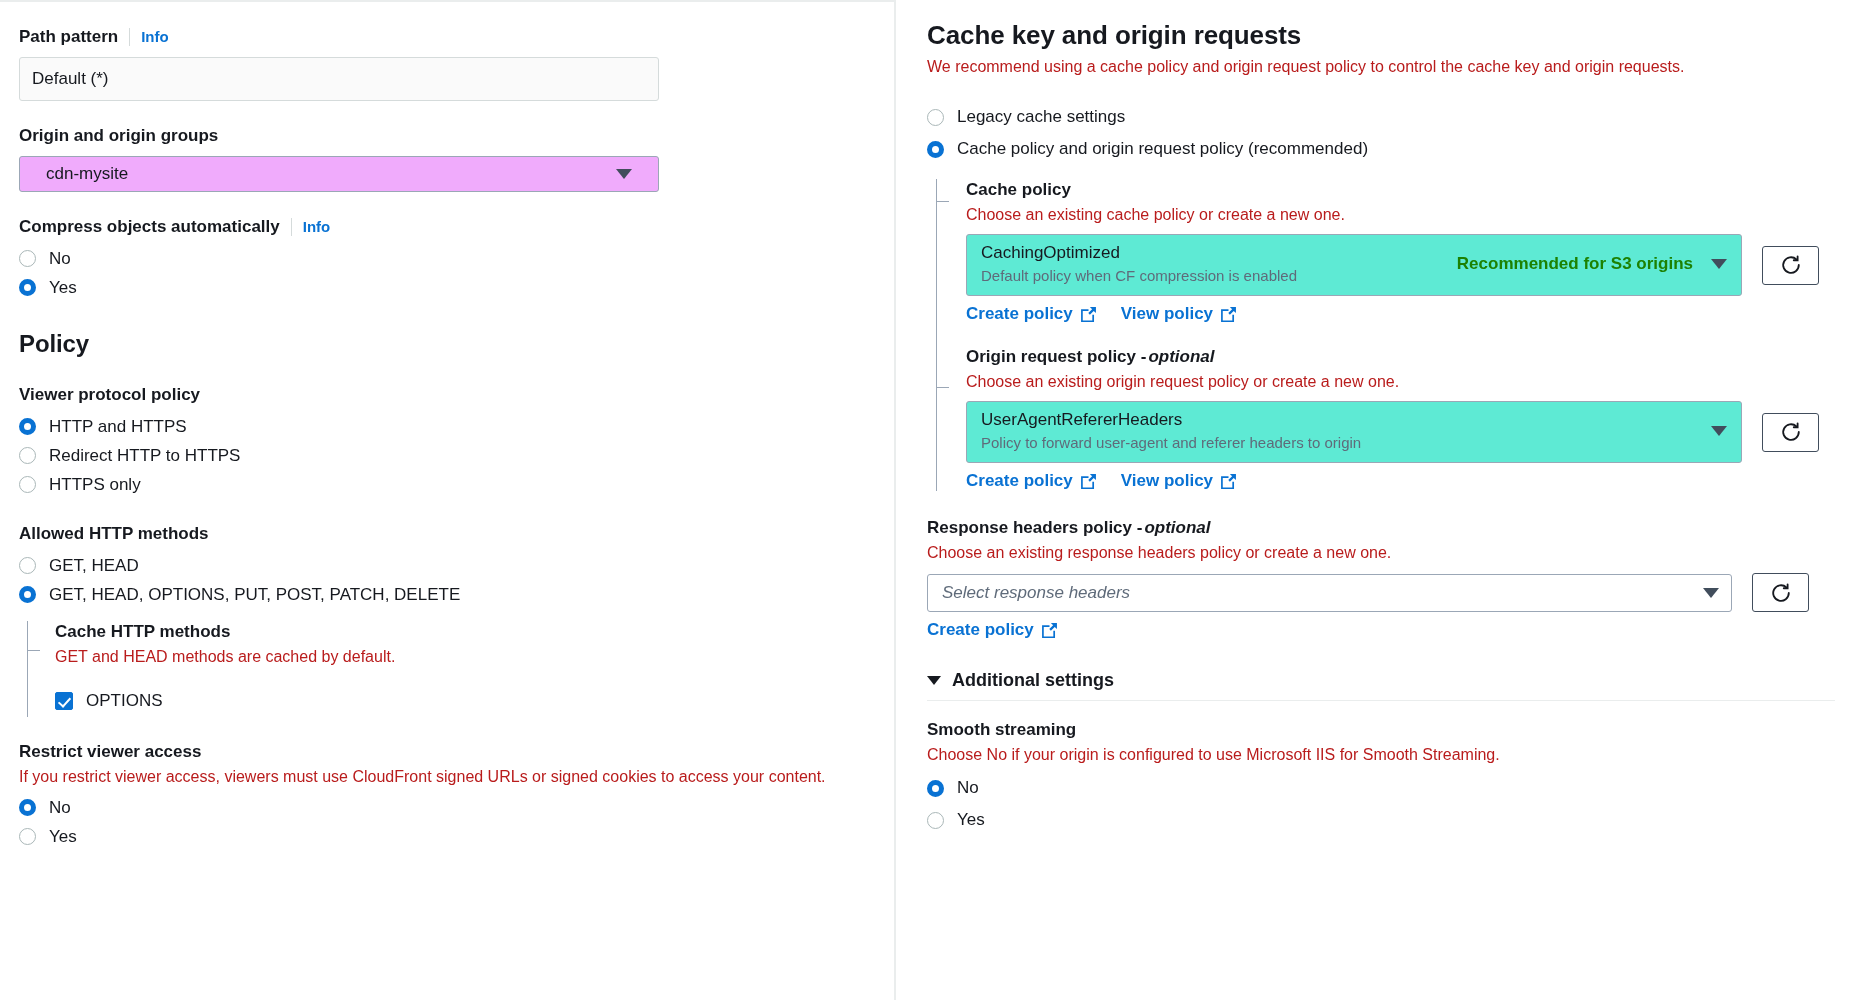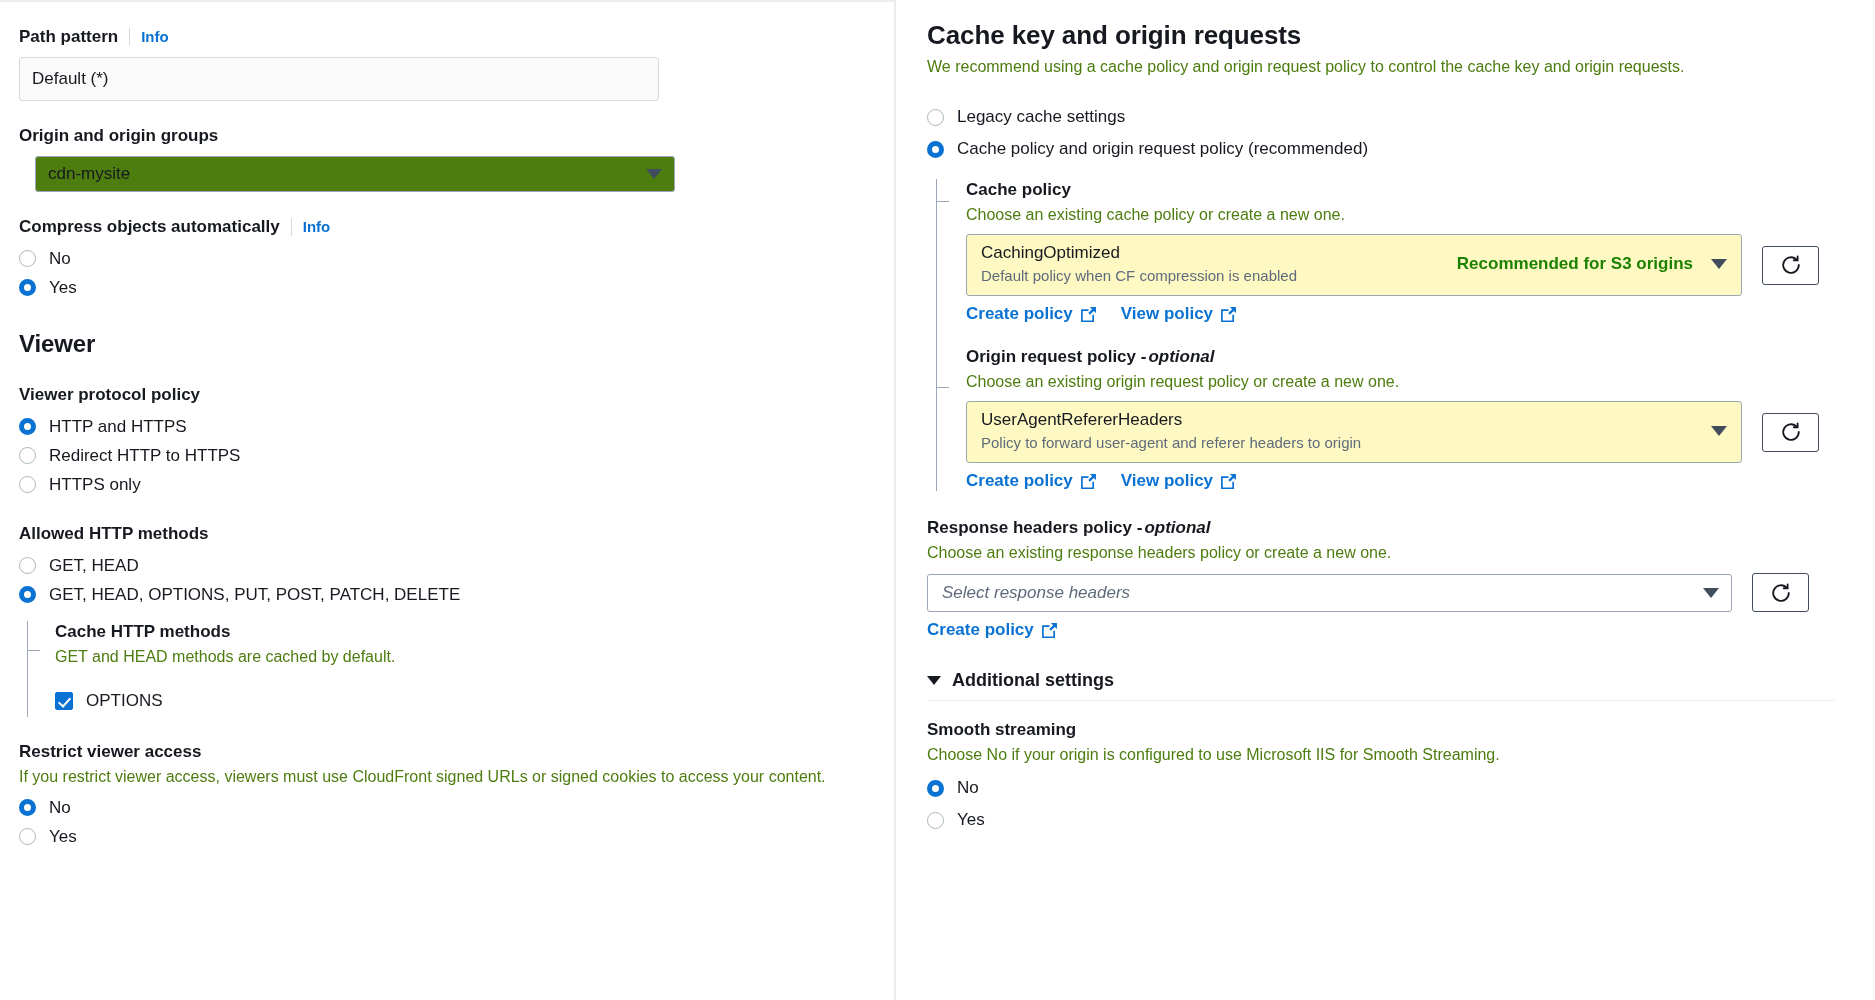--- a/index.html
+++ b/index.html
@@ -46,21 +46,21 @@
     margin: 0 11px;
   }
   .info-link {
     font-size: 15px;
     font-weight: 700;
     color: #0972d3;
     cursor: pointer;
   }
   .desc {
     font-size: 16px;
-    color: #4d7c0f;
+    color: #b91c1c;
     line-height: 22px;
     margin-top: 3px;
   }
   .section-title {
     font-size: 24px;
     font-weight: 700;
     color: #16191f;
     letter-spacing: -0.1px;
   }
 
@@ -73,28 +73,27 @@
     display: flex;
     align-items: center;
     padding: 0 12px;
     font-size: 17px;
     color: #16191f;
   }
   .select-box {
     height: 36px;
     border: 1px solid #9ba7b6;
     border-radius: 3px;
-    background: #4d7c0f;
+    background: #f0abfc;
     display: flex;
     align-items: center;
     justify-content: space-between;
-    padding: 0 12px;
+    padding: 0 26px;
     font-size: 17px;
     color: #16191f;
-    margin-left: 16px;
   }
   .caret {
     width: 0; height: 0;
     border-left: 8px solid transparent;
     border-right: 8px solid transparent;
     border-top: 10px solid #414d5c;
     flex: none;
   }
 
   
@@ -173,21 +172,21 @@
     position: absolute;
     left: 0; top: 0; height: 100%;
     width: 1px;
     background: #9ba7b6;
   }
 
   
   .policy-box {
     border: 1px solid #9ba7b6;
     border-radius: 3px;
-    background: #fef9c3;
+    background: #5eead4;
     padding: 7px 14px 9px 14px;
     display: flex;
     align-items: center;
     justify-content: space-between;
     min-height: 55px;
   }
   .policy-main { display: flex; flex-direction: column; }
   .policy-name { font-size: 17px; color: #16191f; line-height: 22px; }
   .policy-sub { font-size: 15px; color: #5f6b7a; line-height: 20px; margin-top: 2px; }
   .policy-badge {
@@ -283,21 +282,21 @@
       <div class="radio-row">
         <span class="radio"></span>
         <span class="radio-label">No</span>
       </div>
       <div class="radio-row">
         <span class="radio checked"></span>
         <span class="radio-label">Yes</span>
       </div>
     </div>
 
-    <div class="section-title" style="margin-top:28px;">Viewer</div>
+    <div class="section-title" style="margin-top:28px;">Policy</div>
 
     <div class="field-label" style="margin-top:26px;">Viewer protocol policy</div>
     <div style="margin-top:6px;">
       <div class="radio-row">
         <span class="radio checked"></span>
         <span class="radio-label">HTTP and HTTPS</span>
       </div>
       <div class="radio-row">
         <span class="radio"></span>
         <span class="radio-label">Redirect HTTP to HTTPS</span>

